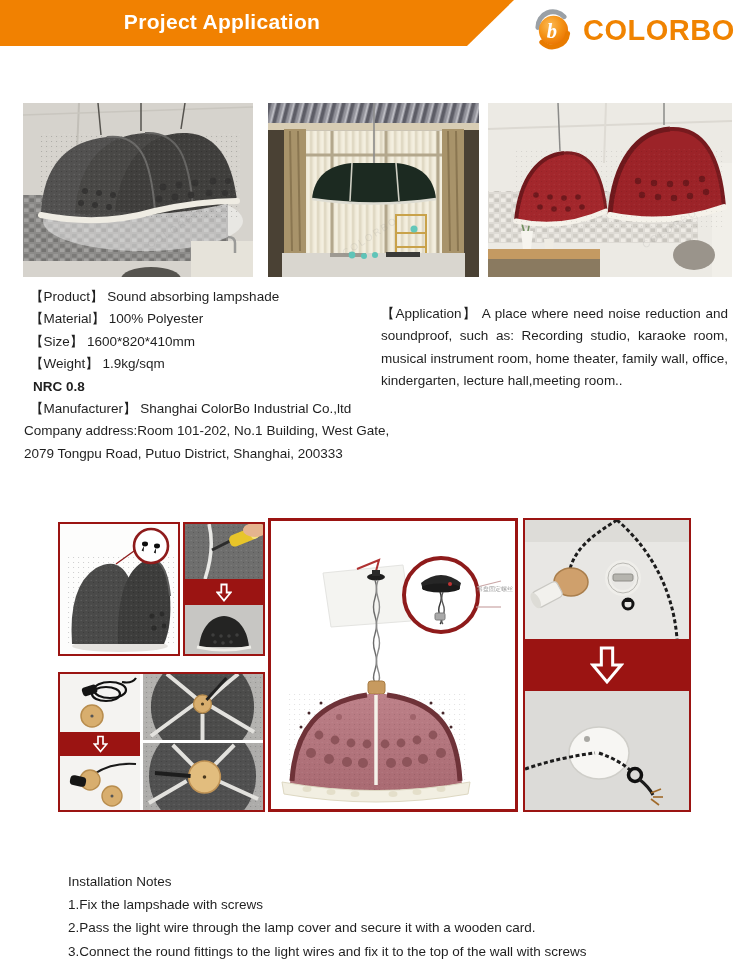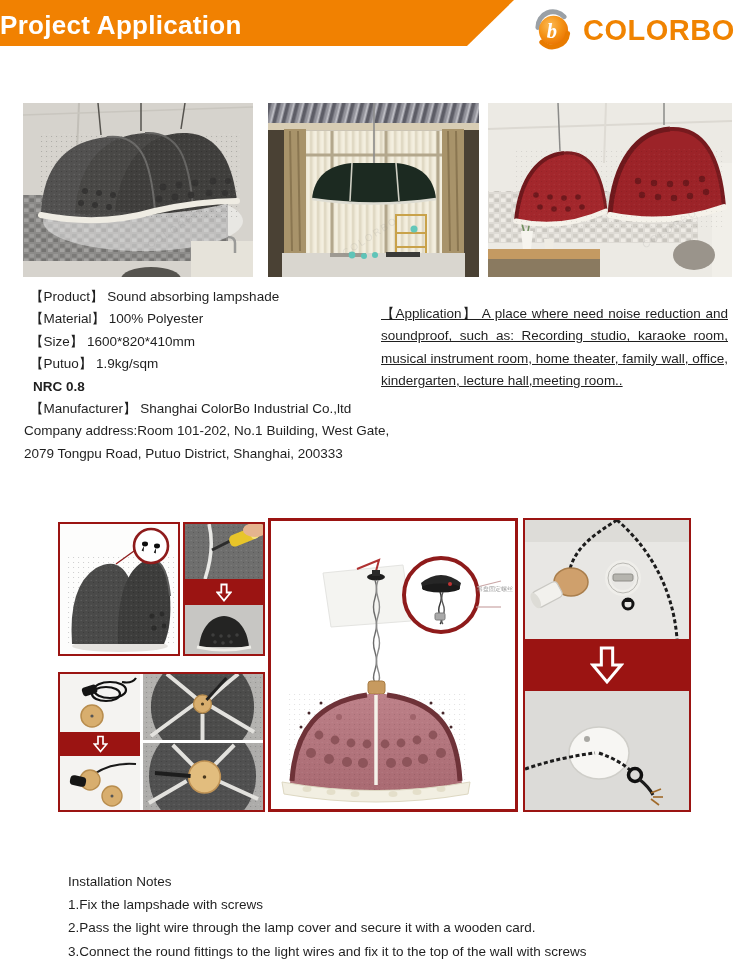--- a/index.html
+++ b/index.html
@@ -2,39 +2,39 @@
 <html><head>
 <meta charset="utf-8">
 <style>
   html,body{margin:0;padding:0;background:#fff;}
   #page{position:relative;width:750px;height:963px;background:#ffffff;overflow:hidden;
         font-family:"Liberation Sans",sans-serif;color:#1f1f1f;}
 
   
   .banner{position:absolute;left:0;top:0;width:514px;height:46px;background:#F18101;
           clip-path:polygon(0 0,100% 0,calc(100% - 47px) 100%,0 100%);}
-  .banner-title{position:absolute;left:0;top:10px;width:444px;
-                color:#fff;font-size:26px;font-weight:bold;letter-spacing:.3px;}
+  .banner-title{position:absolute;left:0;top:10px;width:444px;text-align:center;
+                color:#fff;font-size:21px;font-weight:bold;letter-spacing:.3px;}
   .logo{position:absolute;top:7px;left:531px;display:flex;align-items:center;gap:9px;}
   .brand-text{font-size:29px;font-weight:800;color:#F08300;letter-spacing:.5px;}
 
   
   .photo{position:absolute;overflow:hidden;background:#eee;}
   .photo svg{display:block;}
   #img1{left:23px;top:103px;width:230px;height:174px;}
   #img2{left:268px;top:103px;width:211px;height:174px;}
   #img3{left:488px;top:103px;width:244px;height:174px;}
 
   
   .spec-col{position:absolute;left:24px;top:286px;width:356px;font-size:13.5px;line-height:22.4px;}
   .spec-line{white-space:nowrap;}
   .ind-a{padding-left:6px;}   
   .ind-b{padding-left:9px;font-weight:bold;}   
   .app-col{position:absolute;left:381px;top:303px;width:347px;font-size:13.5px;
-           line-height:22.4px;text-align:justify;text-decoration:underline;}
+           line-height:22.4px;text-align:justify;}
   .notes{position:absolute;left:68px;top:836px;font-size:13.5px;line-height:23.2px;margin-top:34px;}
 
   
   .rframe{position:absolute;background:#fff;border:2px solid #9B1412;box-sizing:border-box;}
   #panelA{left:58px;top:522px;width:122px;height:134px;}
   #colB{left:183px;top:522px;width:82px;height:134px;display:flex;flex-direction:column;}
   #groupBL{left:58px;top:672px;width:207px;height:140px;display:flex;gap:3px;}
   #panelMid{left:268px;top:518px;width:250px;height:294px;border-width:3px;}
   #colR{left:523px;top:518px;width:168px;height:294px;display:flex;flex-direction:column;}
   .colC{width:80px;display:flex;flex-direction:column;}
@@ -248,21 +248,21 @@
       </g>
       <rect x="28" y="46" width="210" height="80" fill="url(#speck)" opacity=".5"></rect>
     </svg>
     <span class="wm" style="left:150px;top:120px">COLORBO</span>
   </div>
 
   <div class="spec-col">
     <div class="spec-line ind-a">【Product】 Sound absorbing lampshade</div>
     <div class="spec-line ind-a">【Material】 100% Polyester</div>
     <div class="spec-line ind-a">【Size】 1600*820*410mm</div>
-    <div class="spec-line ind-a">【Putuo】 1.9kg/sqm</div>
+    <div class="spec-line ind-a">【Weight】 1.9kg/sqm</div>
     <div class="spec-line ind-b">NRC 0.8</div>
     <div class="spec-line ind-a">【Manufacturer】 Shanghai ColorBo Industrial Co.,ltd</div>
     <div class="spec-line">Company address:Room 101-202, No.1 Building, West Gate,</div>
     <div class="spec-line">2079 Tongpu Road, Putuo District, Shanghai, 200333</div>
   </div>
 
   <div class="app-col">【Application】 A place where need noise reduction and soundproof, such as: Recording studio, karaoke room, musical instrument room, home theater, family wall, office, kindergarten, lecture hall,meeting room..</div>
 
   <div id="panelA" class="rframe">
     <svg width="118" height="130" viewBox="0 0 118 130">

